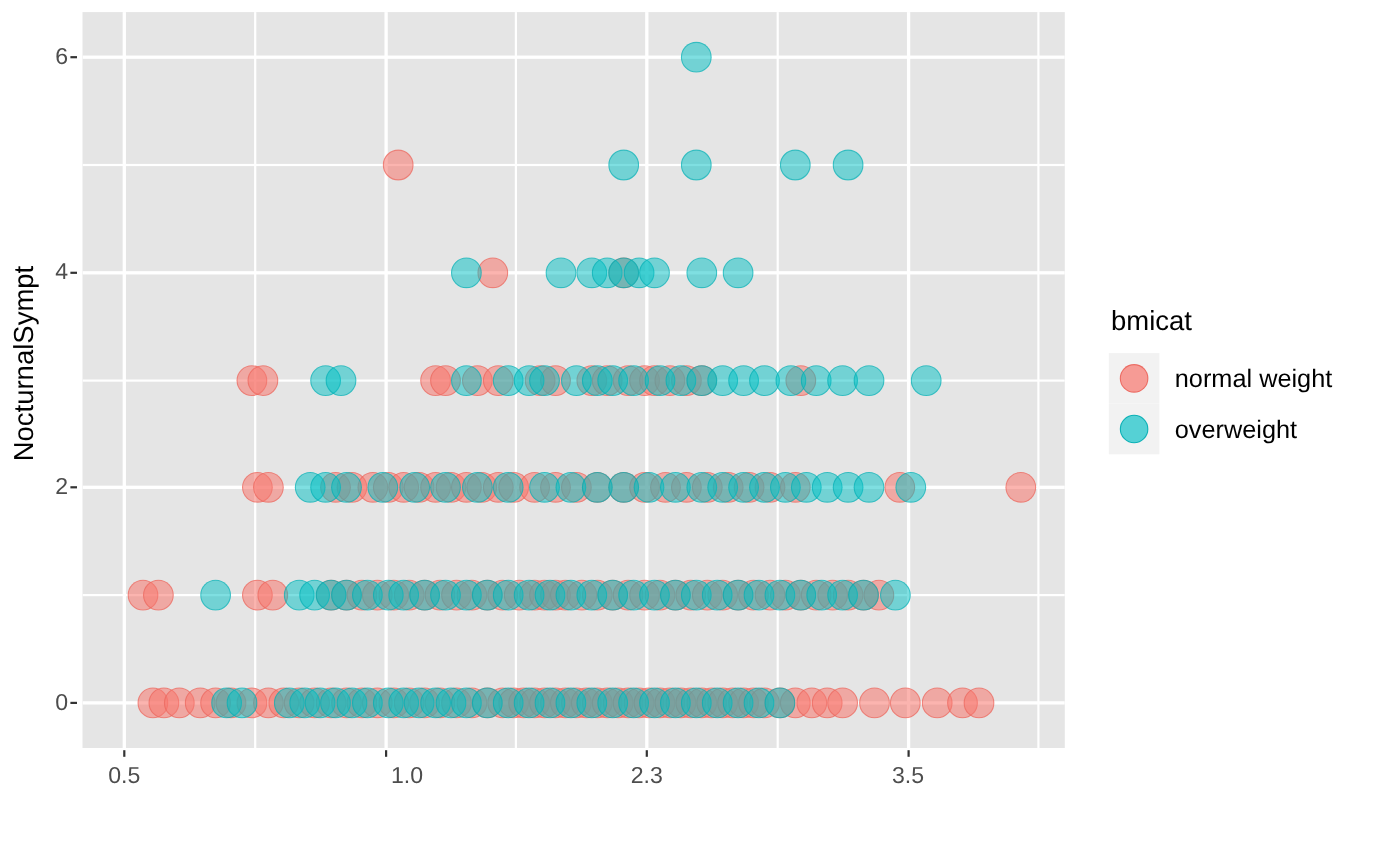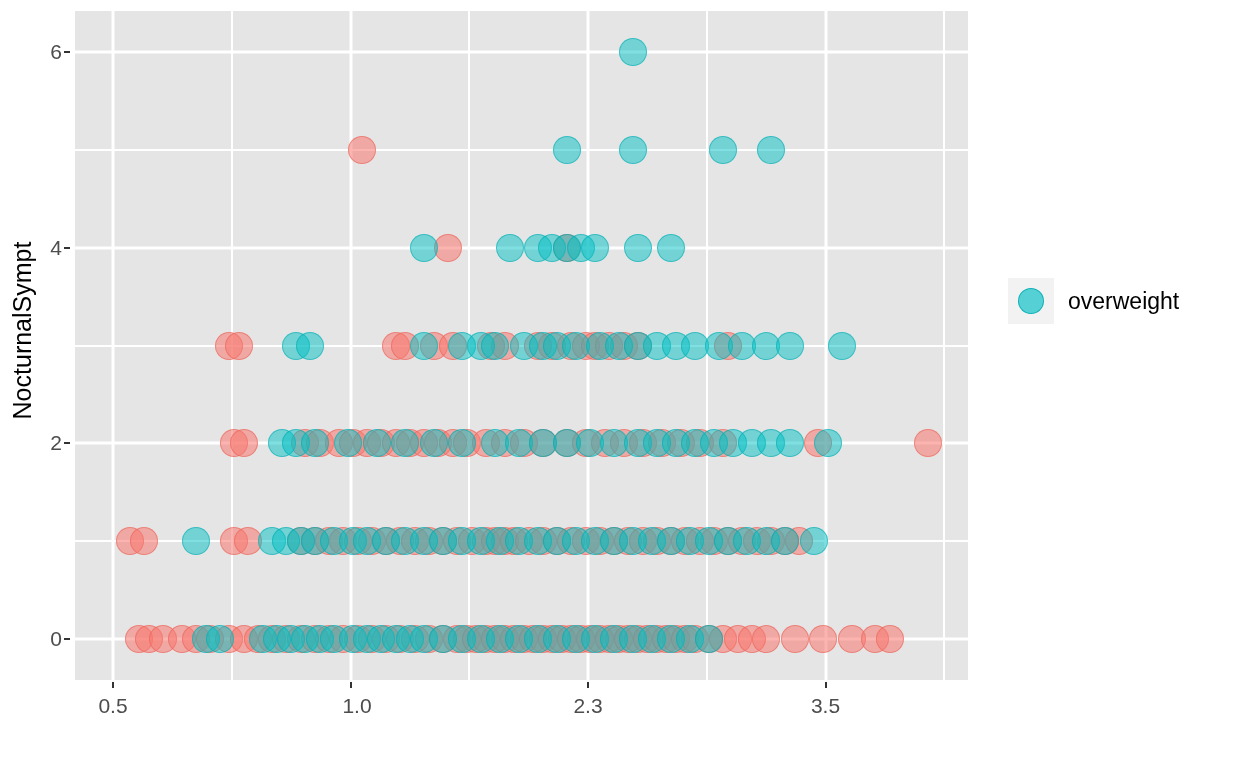--- a/index.html
+++ b/index.html
@@ -498,31 +498,38 @@
         <div class="pt over" style="left: 558.125px; top: 138.886px;"></div>
         <div class="pt over" style="left: 648.375px; top: 138.886px;"></div>
         <div class="pt over" style="left: 695.875px; top: 138.886px;"></div>
         <div class="pt over" style="left: 558.125px; top: 41.0789px;"></div>
       </div>
   </div>
 
   <div id="x-ticks">
       <div class="tick-label x-tick-label" style="left: 113px; top: 4px;">0.5</div>
       <div class="tick-mark x-tick-mark" style="left: 113px;"></div>
-      <div class="tick-label x-tick-label" style="left: 357px; top: 4px;">1.0</div>
+      <div class="tick-label x-tick-label" style="left: 370px; top: 4px;">1.0</div>
       <div class="tick-mark x-tick-mark" style="left: 350.5px;"></div>
       <div class="tick-label x-tick-label" style="left: 588px; top: 4px;">2.3</div>
       <div class="tick-mark x-tick-mark" style="left: 588px;"></div>
       <div class="tick-label x-tick-label" style="left: 825.5px; top: 4px;">3.5</div>
       <div class="tick-mark x-tick-mark" style="left: 825.5px;"></div>
     </div>
 
 
   <div id="legend">
+    <div id="legend-title">bmicat</div>
     <div id="legend-items">
+        <div class="legend-row">
+          <div class="legend-key">
+            <div class="legend-dot normal"></div>
+          </div>
+          <div class="legend-label">normal weight</div>
+        </div>
         <div class="legend-row">
           <div class="legend-key">
             <div class="legend-dot over"></div>
           </div>
           <div class="legend-label">overweight</div>
         </div>
       </div>
   </div>
 
 </div>

